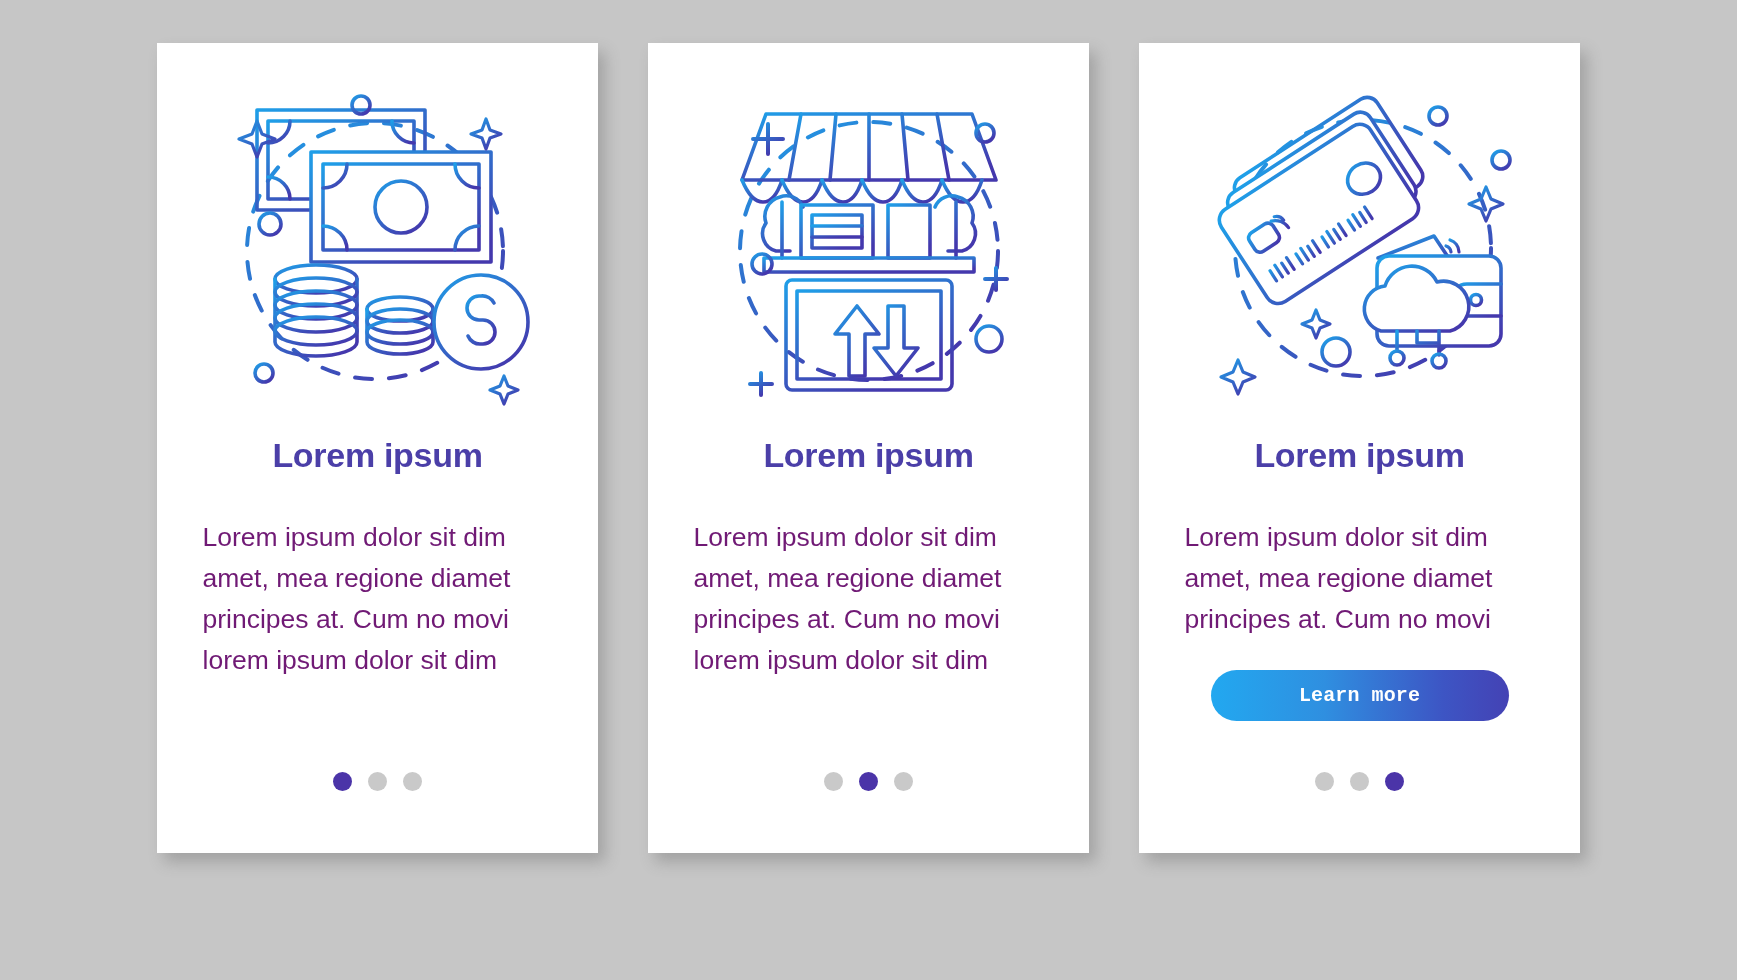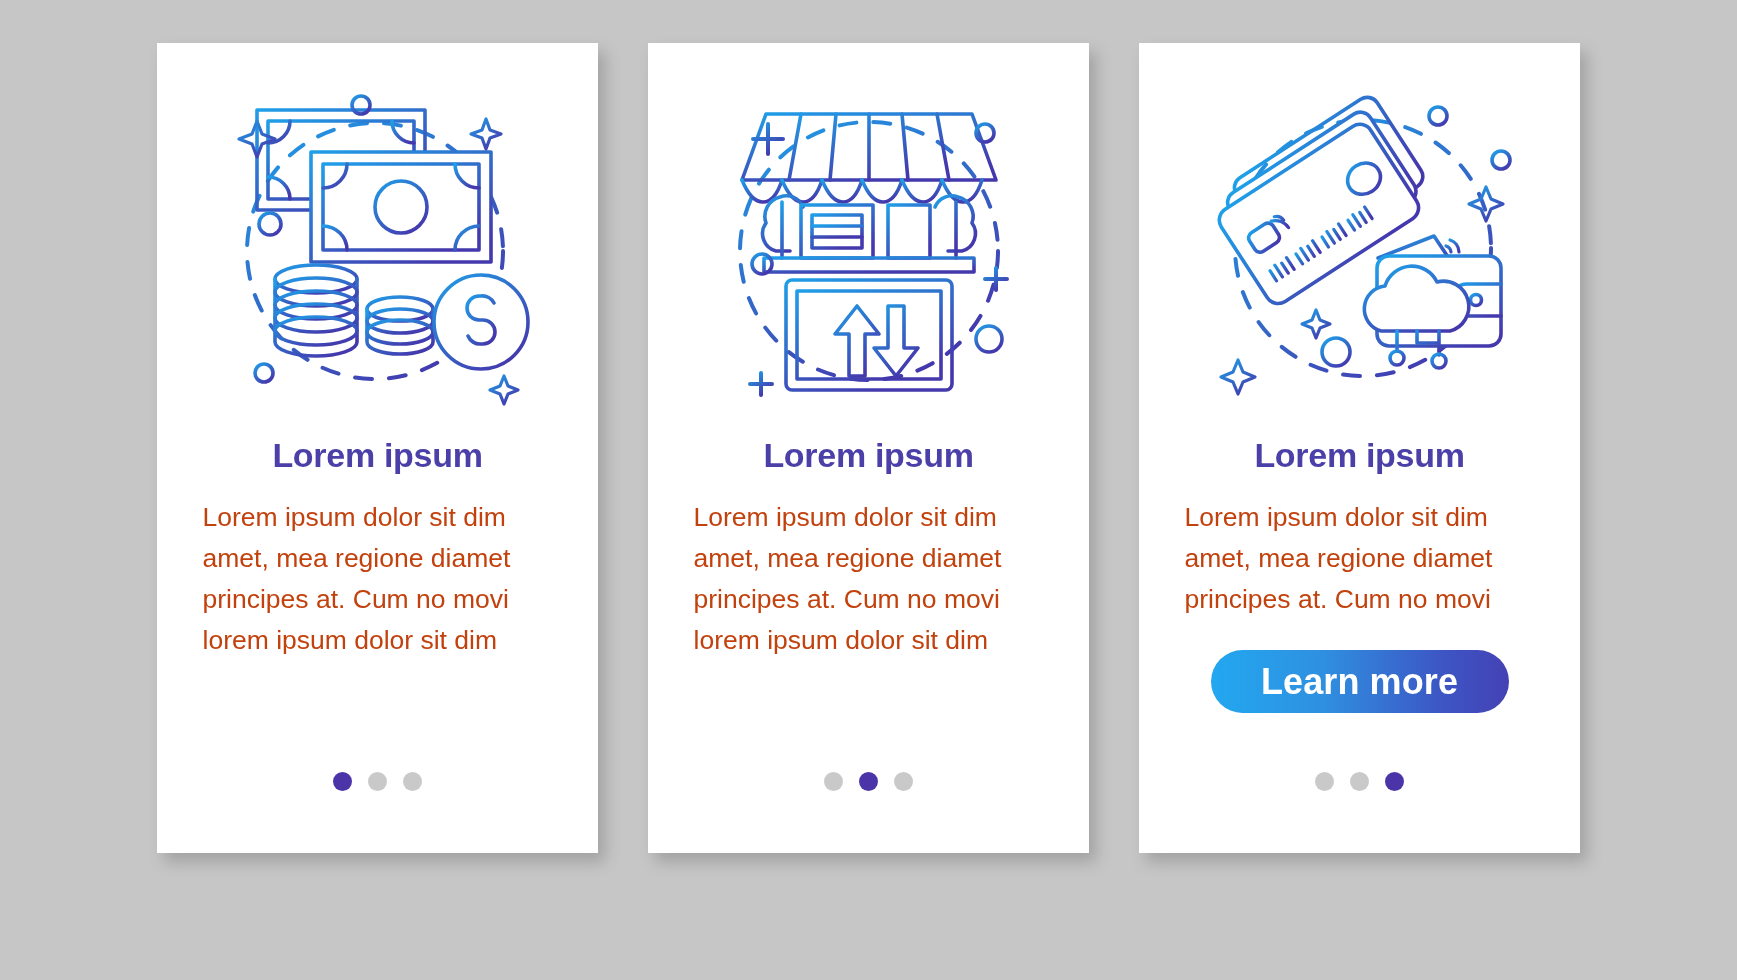--- a/index.html
+++ b/index.html
@@ -53,46 +53,46 @@
   .card-title {
     margin-top: 18px;
     font-size: 34px;
     font-weight: bold;
     color: #4b3fa8;
     letter-spacing: -0.3px;
     text-align: center;
   }
 
   .card-body {
-    margin-top: 22px;
+    margin-top: 42px;
     width: 350px;
     font-size: 26.5px;
     line-height: 41px;
-    color: #c2410c;
+    color: #701a75;
     text-align: left;
     font-weight: normal;
   }
 
   .cta-wrap {
     margin-top: 30px;
     display: flex;
     justify-content: center;
     width: 100%;
   }
 
   .cta-button {
     width: 298px;
-    height: 63px;
+    height: 51px;
     border: none;
     border-radius: 40px;
     background: linear-gradient(90deg, #22a8f0 0%, #2f8fe0 38%, #3d55c4 78%, #4442b4 100%);
     color: #ffffff;
-    font-size: 36px;
+    font-size: 20px;
     font-weight: bold;
-    font-family: Liberation Sans, sans-serif;
+    font-family: Liberation Mono, monospace;
     cursor: pointer;
     letter-spacing: 0.1px;
   }
 
   .dots {
     position: absolute;
     bottom: 62px;
     left: 0;
     width: 100%;
     display: flex;

